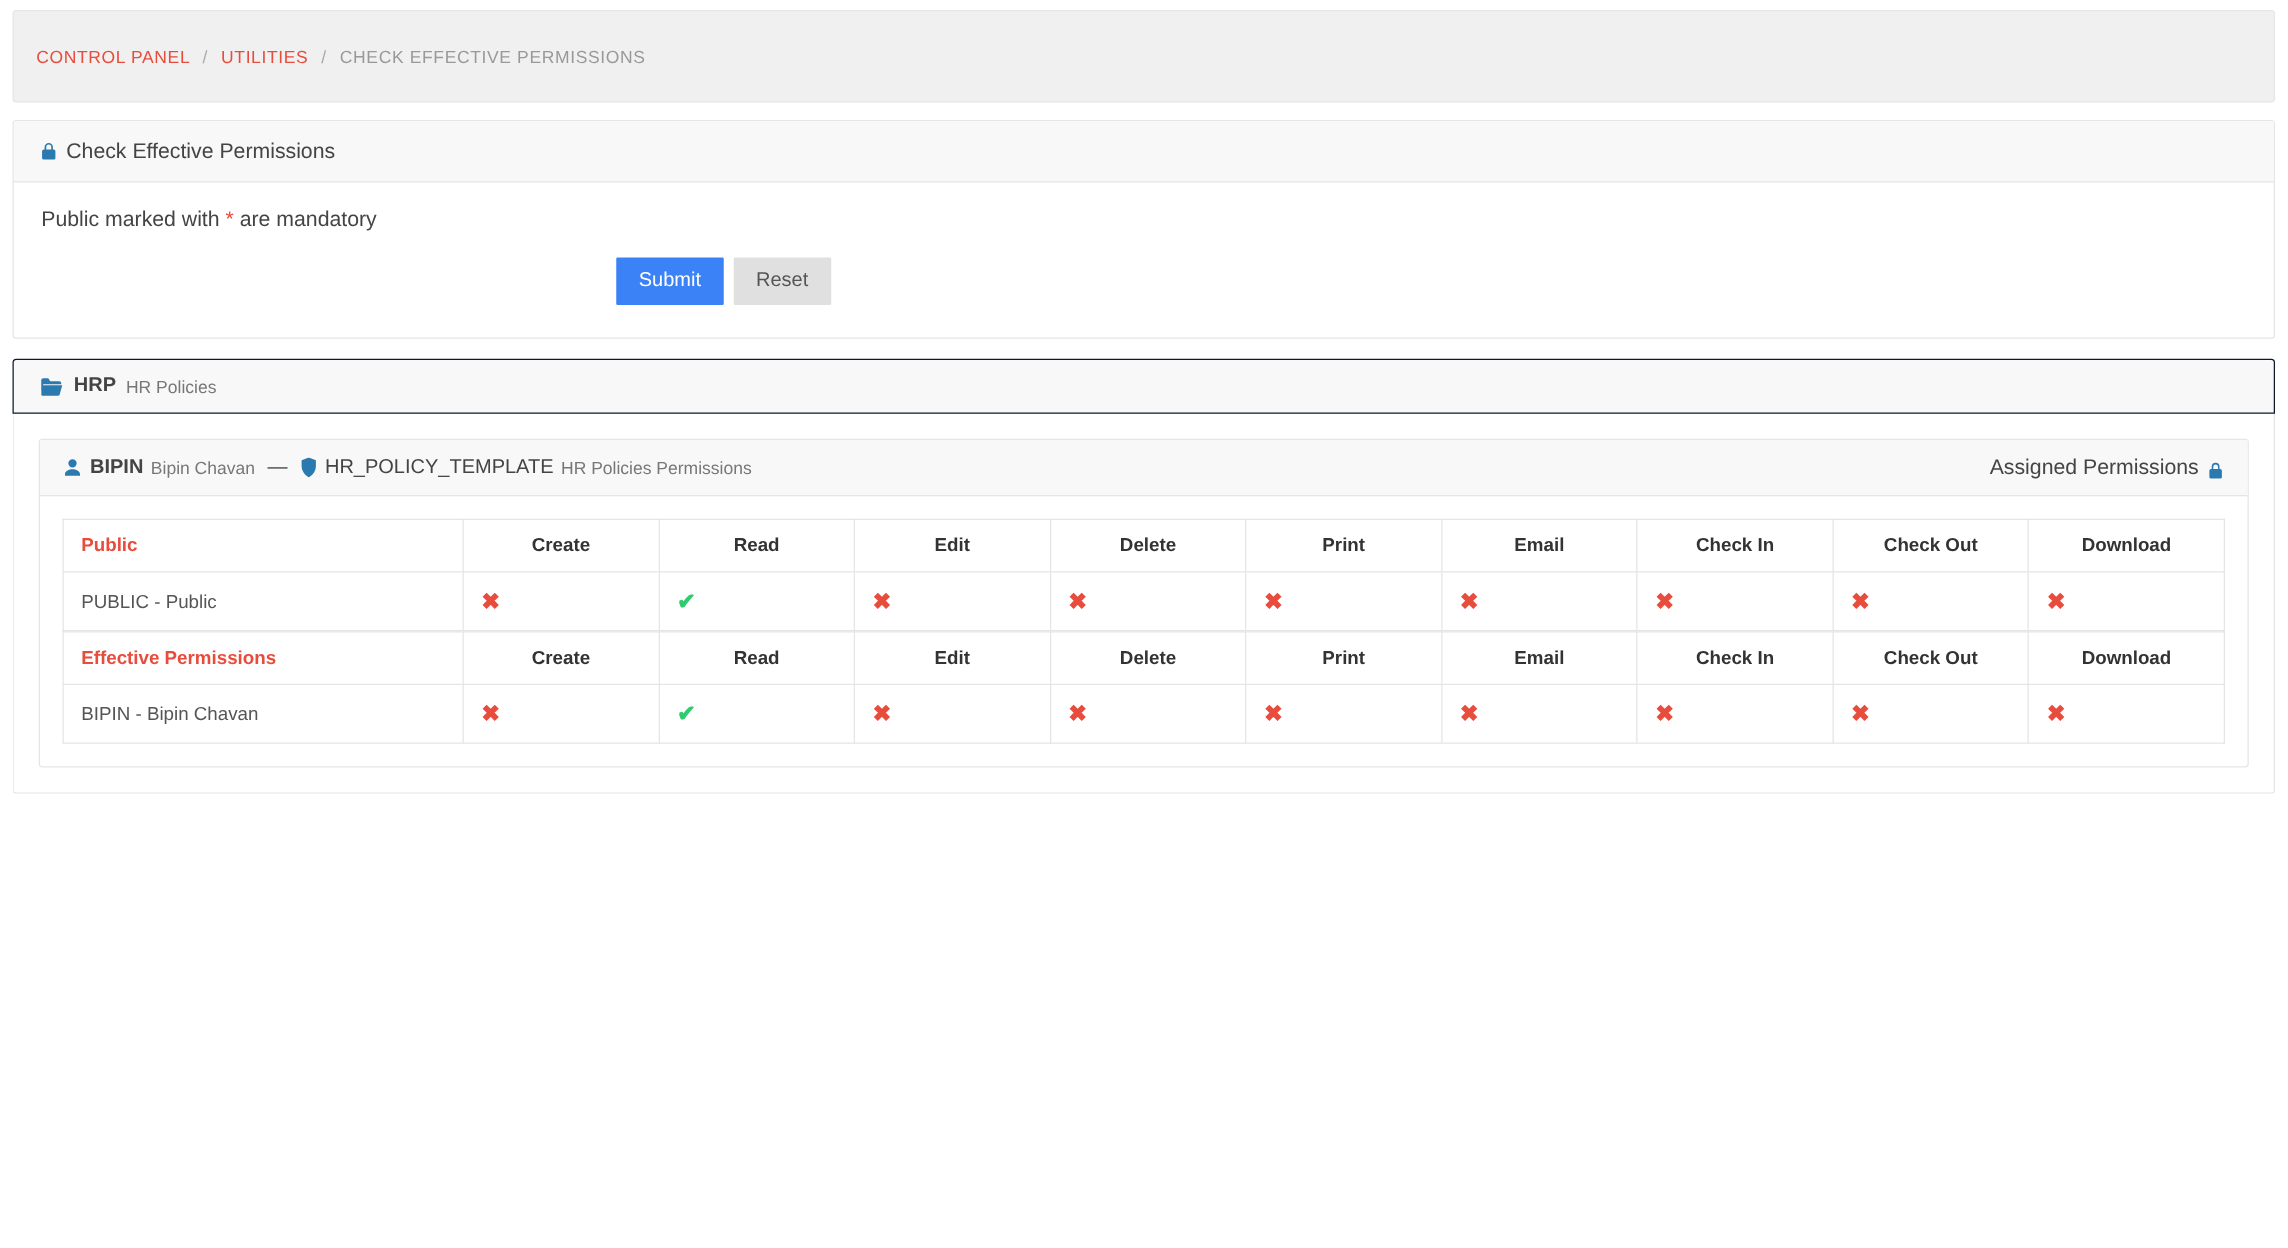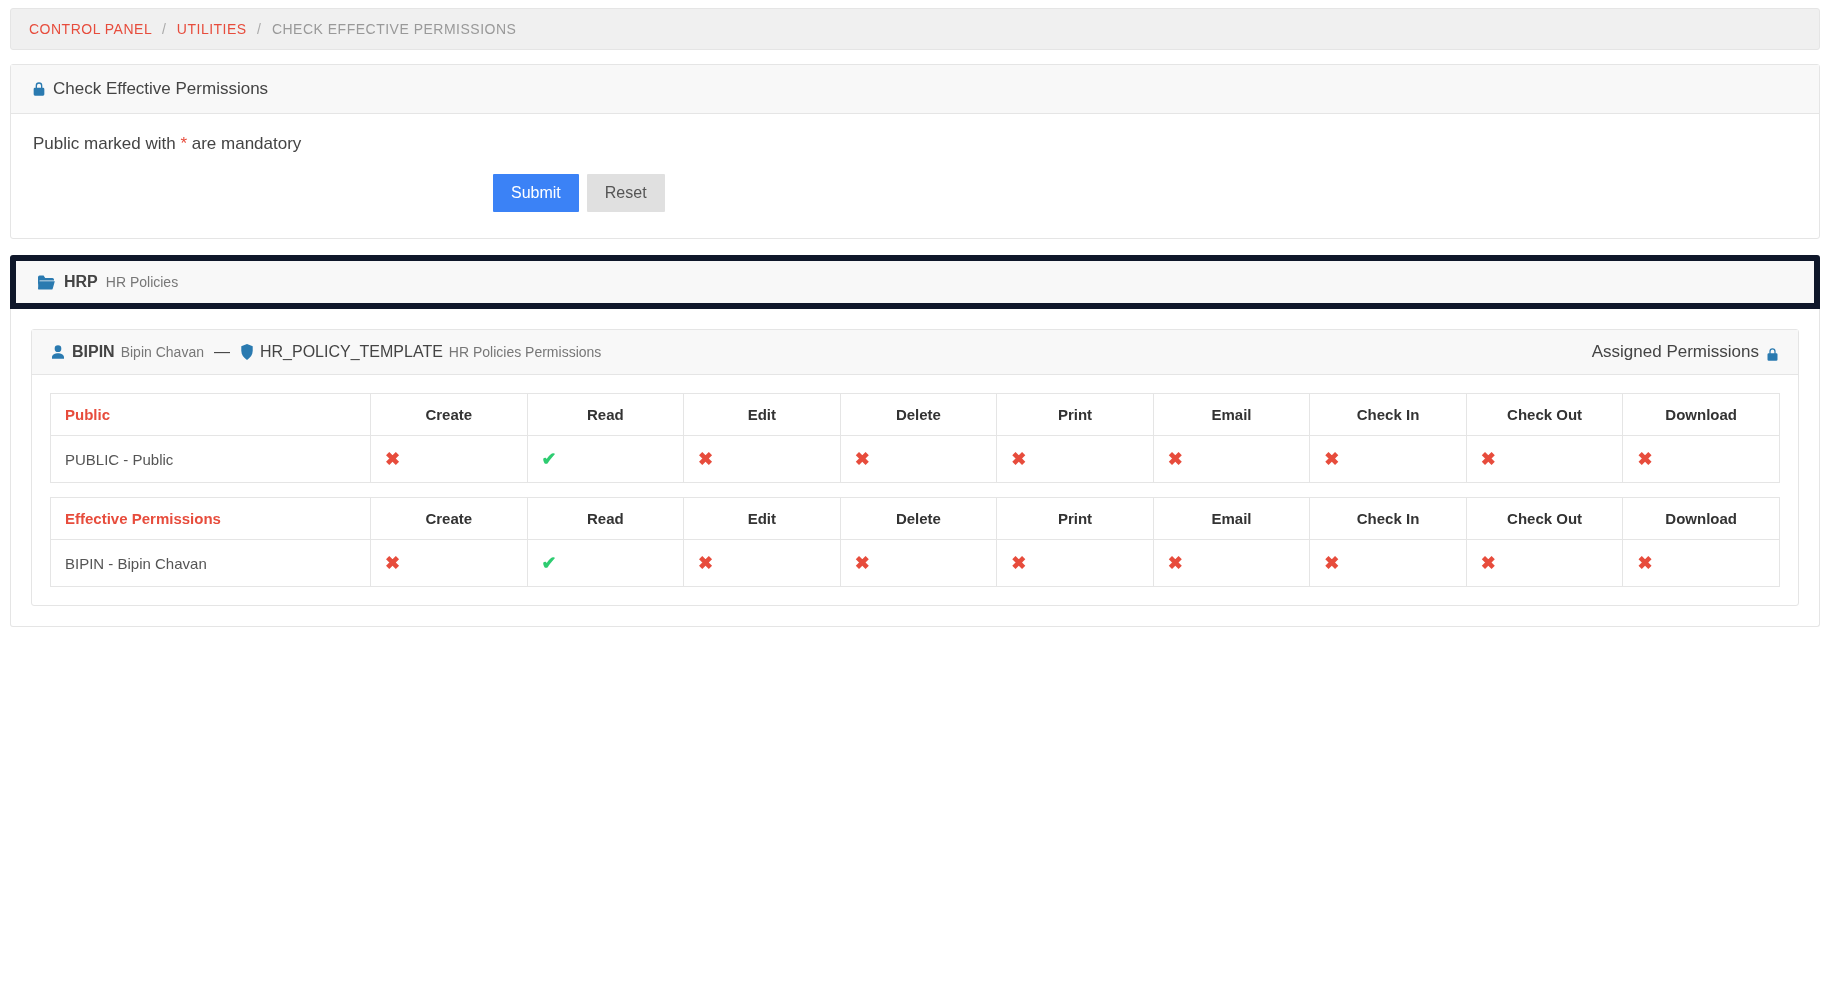--- a/index.html
+++ b/index.html
@@ -8,21 +8,21 @@
     background: #fff;
     color: #555;
     font-size: 15px;
     padding: 8px 10px;
     width: 1830px;
   }
   .breadcrumb {
     background: #f0f0f0;
     border: 1px solid #e5e5e5;
     border-radius: 3px;
-    padding: 12px 18px;
+    padding: 28px 18px;
     font-size: 14px;
     color: #999;
     letter-spacing: 0.5px;
     margin-bottom: 14px;
   }
   .breadcrumb a { color: #e74c3c; text-decoration: none; }
   .breadcrumb .sep { margin: 0 6px; color: #aaa; }
   .breadcrumb .current { color: #999; }
 
   .panel {
@@ -88,21 +88,21 @@
     padding: 10px 18px;
     font-size: 16px;
     cursor: pointer;
     border-radius: 1px;
   }
   .btn-primary { background: #3b82f6; color: #fff; }
   .btn-default { background: #e0e0e0; color: #555; }
 
   .section-header2 {
     background: #f8f8f8;
-    border: 6px solid #0f172a;
+    border: 1px solid #0f172a;
     border-radius: 3px 3px 0 0;
     padding: 12px 20px;
     display: flex; align-items: center; gap: 8px;
     font-size: 16px;
   }
   .section-header2 .code { font-weight: 600; color: #444; }
   .section-header2 .desc { color: #777; font-size: 14px; }
   .section-body {
     border: 1px solid #e5e5e5; border-top:none;
     border-radius: 0 0 3px 3px;
@@ -129,21 +129,20 @@
   .sub-left .dash { margin: 0 4px; }
   .sub-left .tpl { font-weight:400; }
   .sub-left .tpldesc { font-size:14px; color:#777; }
   .sub-right { display:flex; align-items:flex-end; gap:6px; font-size:17px; }
 
   .sub-body { padding: 18px; }
 
   table.perm {
     width: 100%;
     border-collapse: collapse;
-    margin-bottom: 14px;
     table-layout: fixed;
   }
   table.perm:last-child { margin-bottom: 0; }
   table.perm th, table.perm td {
     border: 1px solid #e5e5e5;
     padding: 12px 14px;
     font-size: 15px;
   }
   table.perm th:first-child, table.perm td:first-child {
     text-align: left;

